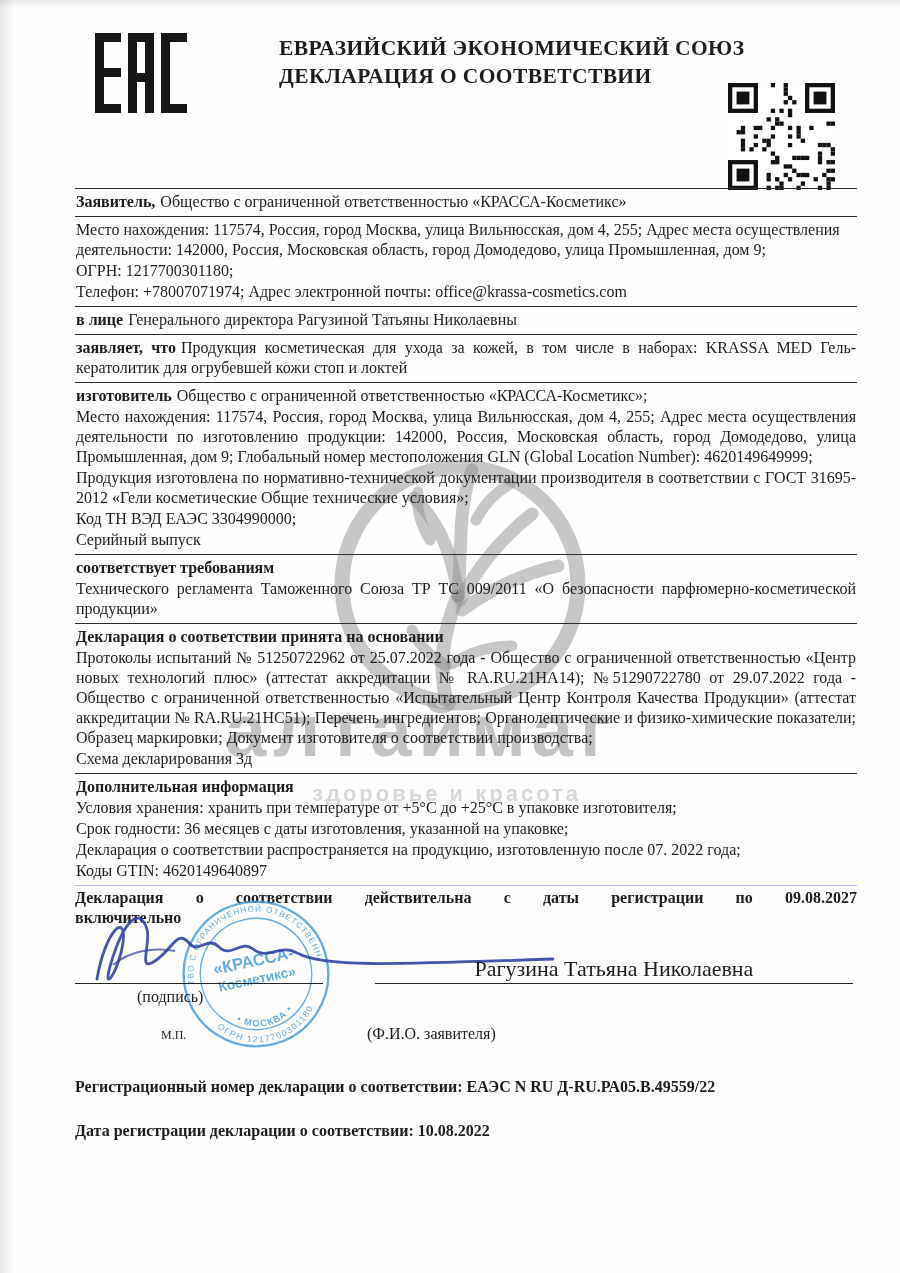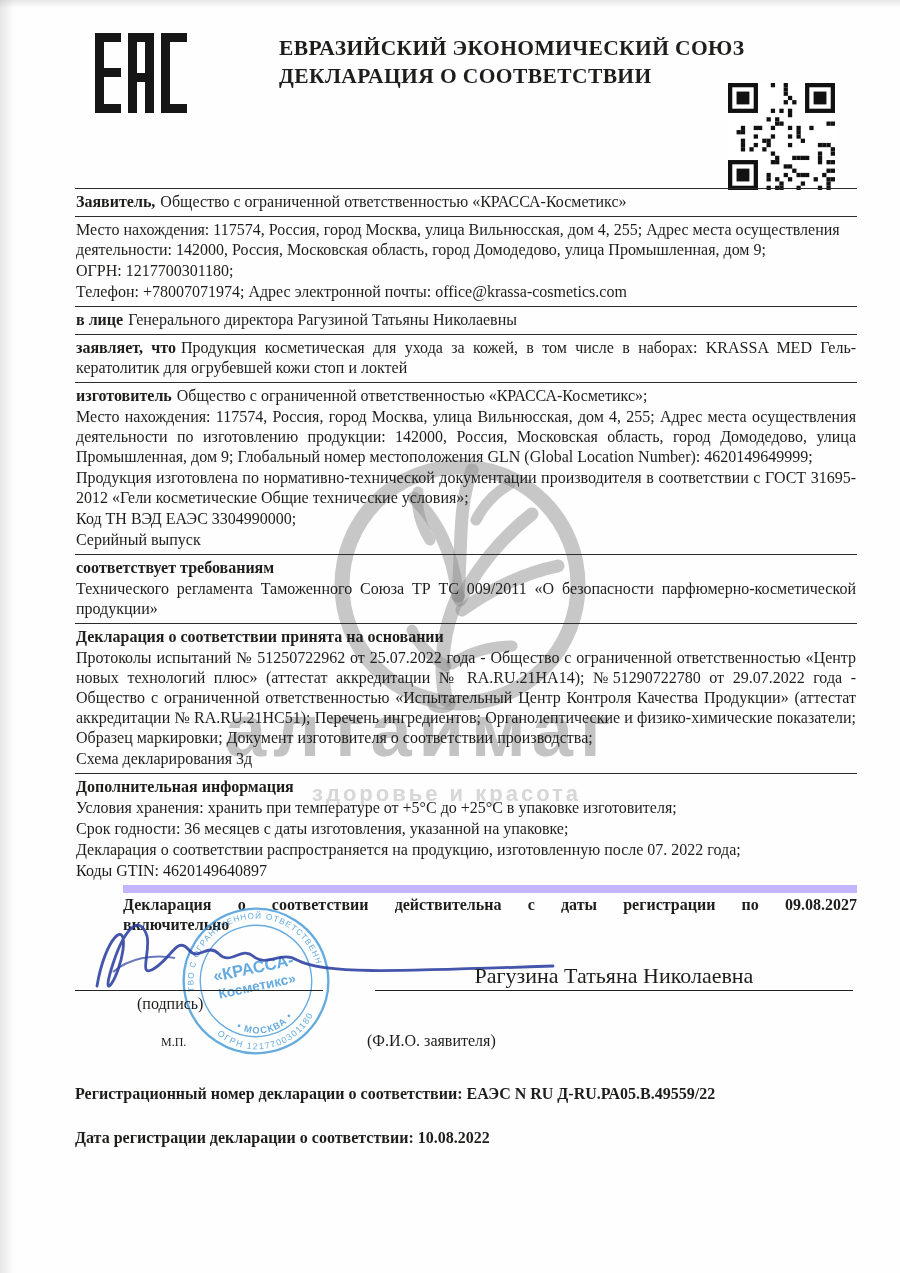--- a/index.html
+++ b/index.html
@@ -27,21 +27,21 @@
     font-family:"Liberation Sans","DejaVu Sans",sans-serif;
     font-weight:bold;font-size:74px;letter-spacing:7px;color:rgba(145,145,145,.55);}
   .wm-tagline{position:absolute;left:312px;top:781px;
     font-family:"Liberation Sans","DejaVu Sans",sans-serif;
     font-weight:bold;font-size:22px;letter-spacing:3px;color:rgba(175,175,175,.5);}
 
   
   .content{position:absolute;left:75px;top:188px;width:782px;z-index:2;
     font-size:16px;line-height:20px;}
   .sec{border-top:1.6px solid #2b2b2b;padding:2px 0 3px 0;}
-  .sec.heavy{border-top:8px solid #c4b5fd;margin-left:48px;}
+  .sec.heavy{border-top:1px solid #c4b5fd;}
   .sec p{margin:1px;}
   .just{text-align:justify;}
   b.lead{margin-right:5px;}
   .bold-head{font-weight:bold;}
 
   .validity{font-weight:bold;}
   .validity .l1{text-align:justify;text-align-last:justify;}
 
   
   .sigblock{position:relative;height:128px;margin-top:2px;}

